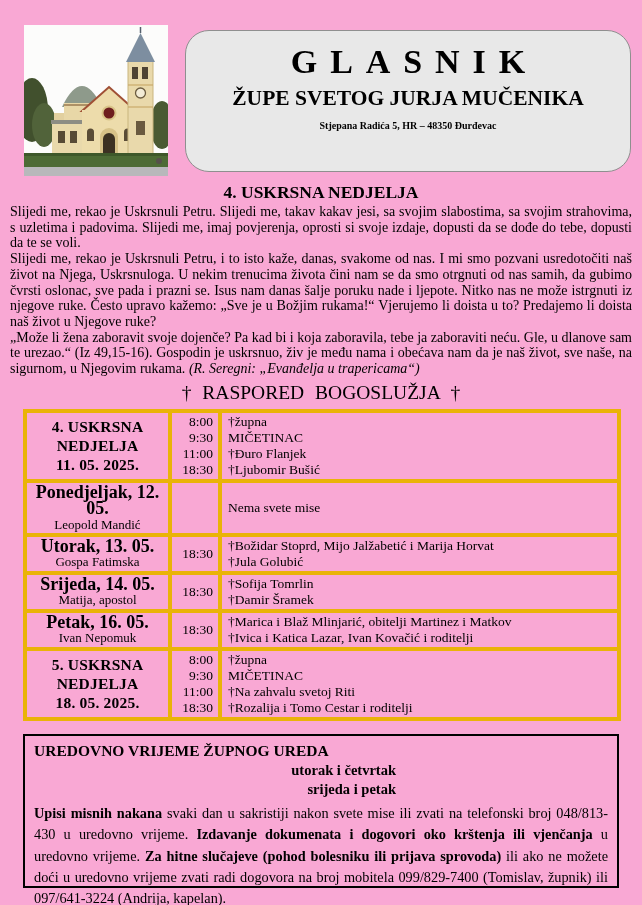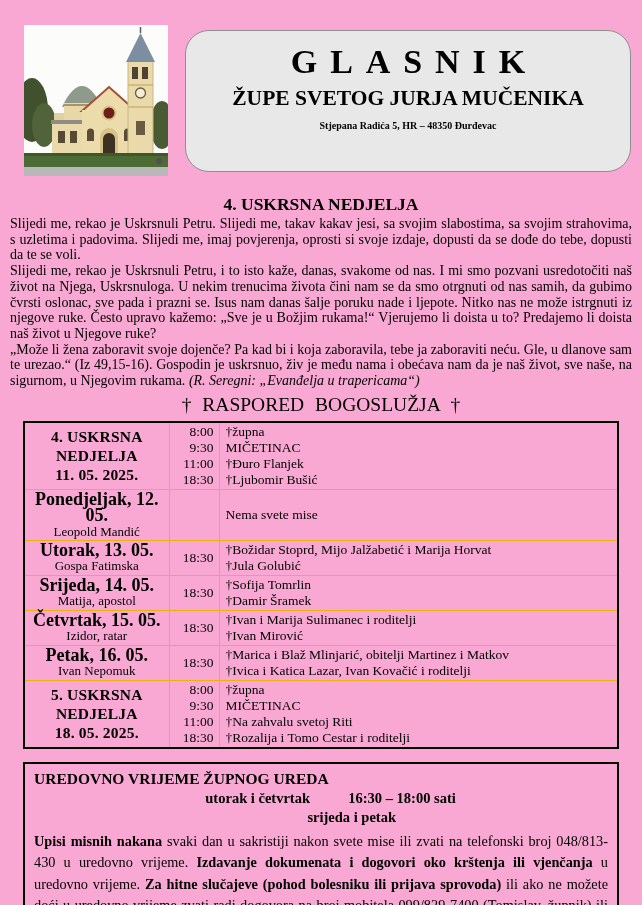--- a/index.html
+++ b/index.html
@@ -23,38 +23,38 @@
   .masthead .title {
     font-size:34px; font-weight:bold; letter-spacing:0.38em;
     padding-left:0.38em; line-height:40px;
   }
   .masthead .subtitle { font-size:21.5px; font-weight:bold; line-height:32px; }
   .masthead .address  { font-size:10px;   font-weight:bold; line-height:24px; }
   .masthead .issue    { font-size:13.5px; line-height:22px; }
   
   .article-title {
     text-align:center; font-weight:bold; font-size:17.5px; line-height:24px;
-    margin-top:12px;
+    margin-top:0;
   }
   .article p {
     margin:0 10px; text-align:justify;
     font-size:14px; line-height:15.7px;
   }
   .italic { font-style:italic; }
   
   .sched-title {
     text-align:center; font-weight:normal; font-size:19.5px; line-height:26px;
     word-spacing:6px; margin-top:3px;
   }
   table.tbl {
     border-collapse:collapse; table-layout:fixed;
     margin:3px 0 0 23px; width:596px;
   }
   table.tbl { border:2px solid #000; }
-  .tbl td { border:1px solid #eab308; vertical-align:middle; padding:1px 4px; }
+  .tbl td { border:4px solid #eab308; vertical-align:middle; padding:1px 4px; }
   td.c1 { text-align:center; }
   tr.sunday  { height:64px; }
   tr.weekday { height:33px; }
   .sunday .c1 div { font-weight:bold; font-size:15.5px; line-height:19px; letter-spacing:0.2px; }
   .weekday .c1 .l1 { font-weight:bold; font-size:18px; line-height:16.5px; }
   .weekday .c1 .l2 { font-size:13px; line-height:15px; }
   td.c2 { text-align:right; padding-right:5px; }
   td.c2 div { font-size:13.5px; line-height:16px; }
   td.c3 { padding-left:6px; }
   td.c3 div { font-size:13.5px; line-height:16px; white-space:nowrap; overflow:hidden; }
@@ -200,33 +200,20 @@
       <td class="c2">
         <div>18:30</div>
       </td>
       <td class="c3">
         <div>†Sofija Tomrlin</div>
         <div>†Damir Šramek</div>
       </td>
     </tr>
     <tr class="weekday">
       <td class="c1">
-        <div class="l1">Četvrtak, 15. 05.</div>
-        <div class="l2">Izidor, ratar</div>
-      </td>
-      <td class="c2">
-        <div>18:30</div>
-      </td>
-      <td class="c3">
-        <div>†Ivan i Marija Sulimanec i roditelji</div>
-        <div>†Ivan Mirović</div>
-      </td>
-    </tr>
-    <tr class="weekday">
-      <td class="c1">
         <div class="l1">Petak, 16. 05.</div>
         <div class="l2">Ivan Nepomuk</div>
       </td>
       <td class="c2">
         <div>18:30</div>
       </td>
       <td class="c3">
         <div>†Marica i Blaž Mlinjarić, obitelji Martinez i Matkov</div>
         <div>†Ivica i Katica Lazar, Ivan Kovačić i roditelji</div>
       </td>
@@ -250,21 +237,20 @@
         <div>†Rozalija i Tomo Cestar i roditelji</div>
       </td>
     </tr>
   </tbody>
     </table>
 
   <div class="office">
     <div class="o-title">UREDOVNO VRIJEME ŽUPNOG UREDA</div>
     <div class="hour-line">
       <span class="days">utorak i četvrtak</span>
-      <span class="time">16:30 – 18:00 sati</span>
     </div>
     <div class="hour-line">
       <span class="days">srijeda i petak</span>
     </div>
     <div class="note"><span class="b">Upisi misnih nakana </span><span>svaki dan u sakristiji nakon svete mise ili zvati na telefonski broj 048/813-430 u uredovno vrijeme. </span><span class="b">Izdavanje dokumenata i dogovori oko krštenja ili vjenčanja </span><span>u uredovno vrijeme. </span><span class="b">Za hitne slučajeve (pohod bolesniku ili prijava sprovoda) </span><span>ili ako ne možete doći u uredovno vrijeme zvati radi dogovora na broj mobitela 099/829-7400 (Tomislav, župnik) ili 097/641-3224 (Andrija, kapelan).</span></div>
   </div>
 
 </div>
 
 </body></html>

